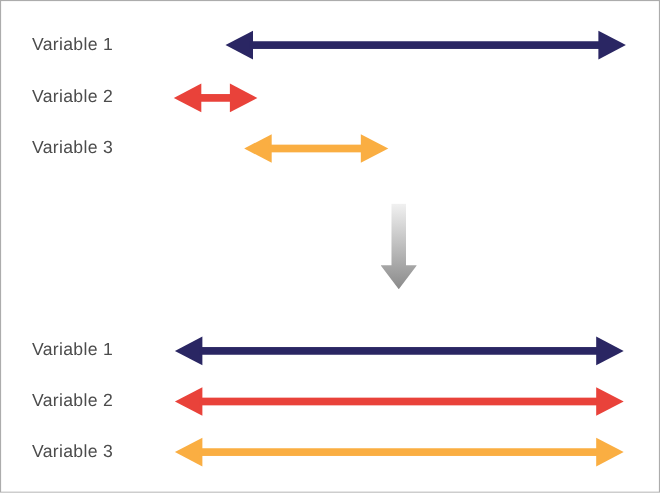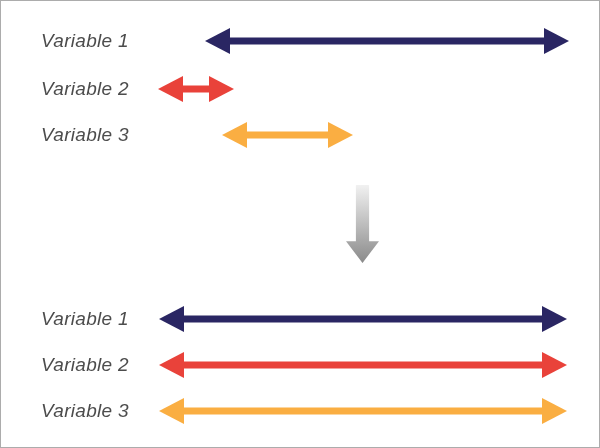--- a/index.html
+++ b/index.html
@@ -3,22 +3,22 @@
 <meta charset="utf-8">
 <style>
   html,body{margin:0;padding:0;background:#ffffff;}
   body{width:600px;height:448px;font-family:"Liberation Sans", sans-serif;}
   .frame{
     position:relative;width:600px;height:448px;box-sizing:border-box;
     background:var(--bg,#fff);border:1px solid var(--border-c,#acacac);overflow:hidden;
   }
   .row{position:absolute;left:0;width:100%;height:28px;}
   .var-label{
-    position:absolute;left:40px;top:50%;transform:translateY(-50%);
-    font-size:19px;letter-spacing:.3px;color:var(--label-c,#4c4c4c);white-space:nowrap;font-style:italic;
+    position:absolute;left:28px;top:50%;transform:translateY(-50%);
+    font-size:16px;letter-spacing:.3px;color:var(--label-c,#4c4c4c);white-space:nowrap;
   }
   .arrow{position:absolute;top:50%;transform:translateY(-50%);height:26px;}
   .head{position:absolute;top:50%;transform:translateY(-50%);width:0;height:0;
         border-top:13px solid transparent;border-bottom:13px solid transparent;}
   .head.left{left:0;border-right:25px solid var(--c);}
   .head.right{right:0;border-left:25px solid var(--c);}
   .shaft{position:absolute;left:22px;right:22px;top:50%;transform:translateY(-50%);
          height:7px;background:var(--c);}
   .down-arrow{
     position:absolute;

